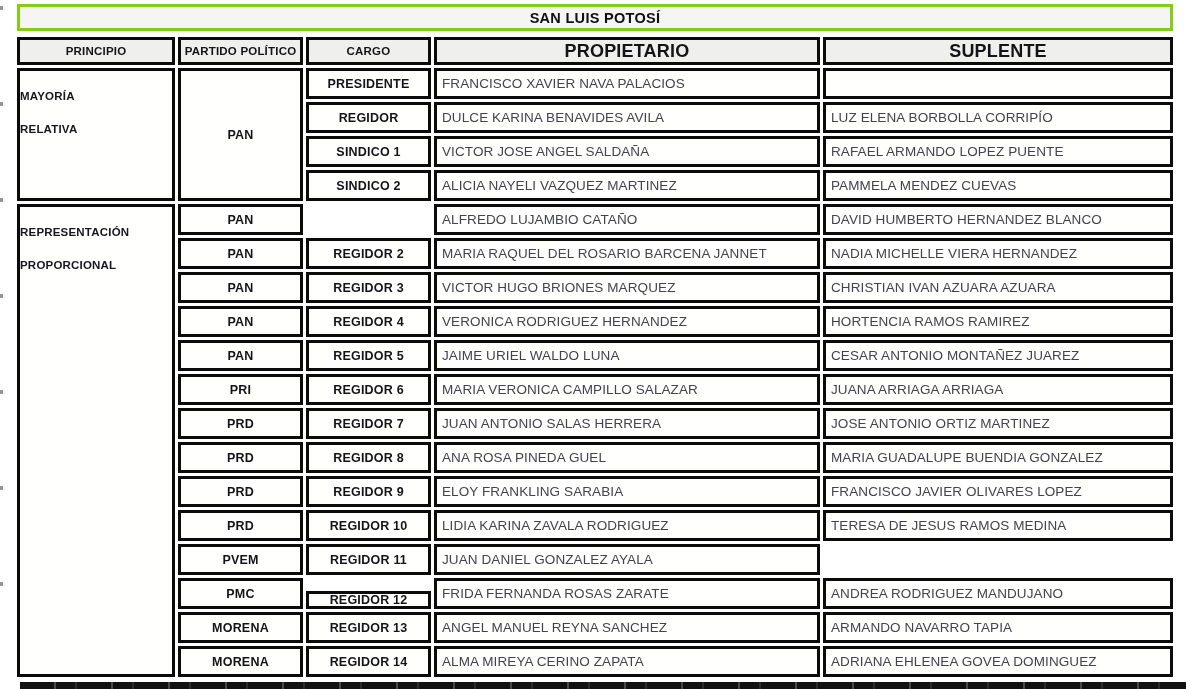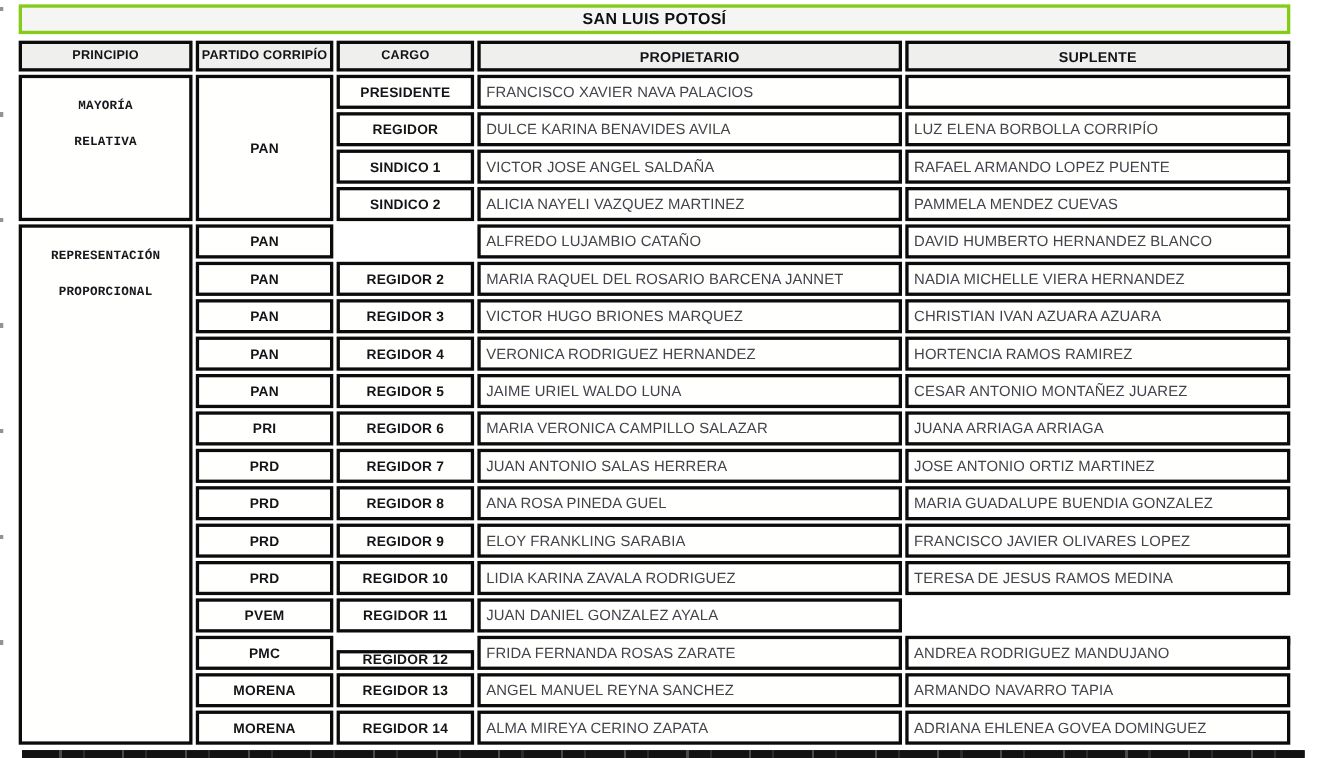--- a/index.html
+++ b/index.html
@@ -22,24 +22,24 @@
     grid-auto-rows:31px;
     grid-template-rows:28px;
     gap:3px;
     width:1156px;
   }
   .cell{
     box-sizing:border-box;border:3px solid #0b0b0b;background:#fffffe;
     display:flex;align-items:center;overflow:hidden;white-space:nowrap;
   }
   .hdr{background:#efefee;justify-content:center;font-weight:bold;font-size:11.5px;color:#141418;letter-spacing:.2px;}
-  .hdr.big{font-size:13px;}
+  .hdr.big{font-size:18px;}
   .principio{
-    flex-direction:column;align-items:center;justify-content:flex-start;
-    padding-top:9px;font-weight:bold;font-size:11.5px;color:#17171c;letter-spacing:.2px;font-family:Liberation Mono, monospace;
+    flex-direction:column;align-items:flex-start;justify-content:flex-start;
+    padding-top:9px;font-weight:bold;font-size:11.5px;color:#17171c;letter-spacing:.2px;
   }
   .principio span{line-height:33px;}
   .mid{justify-content:center;font-weight:bold;font-size:12.5px;color:#141418;letter-spacing:.2px;}
   .name{justify-content:flex-start;padding-left:5px;font-size:13.5px;color:#43434b;letter-spacing:.1px;}
   .cutoff{
     position:absolute;left:20px;top:682px;width:1166px;height:7px;
     background:#121212;
     background-image:repeating-linear-gradient(90deg,#121212 0 34px,#4a4a4a 34px 36px,#121212 36px 55px,#2c2c2c 55px 57px);
   }
   .edge-artifact{
@@ -48,21 +48,21 @@
     opacity:.55;
   }
 </style>
 </head>
 <body>
 
 <div class="sheet">
   <div class="titlebar">SAN LUIS POTOSÍ</div>
   <div class="grid">
     <div class="cell hdr">PRINCIPIO</div>
-    <div class="cell hdr">PARTIDO CORRIPÍO</div>
+    <div class="cell hdr">PARTIDO POLÍTICO</div>
     <div class="cell hdr">CARGO</div>
     <div class="cell hdr big">PROPIETARIO</div>
     <div class="cell hdr big">SUPLENTE</div>
   <div class="cell principio" style="grid-area: 2 / 1 / span 4;">
         <span>MAYORÍA</span>
         <span>RELATIVA</span>
       </div>
       <div class="cell mid" style="grid-area: 2 / 2 / span 4;">PAN</div>
       <div class="cell mid" style="grid-area: 2 / 3;">PRESIDENTE</div>
       <div class="cell name" style="grid-area: 2 / 4;">FRANCISCO XAVIER NAVA PALACIOS</div>

